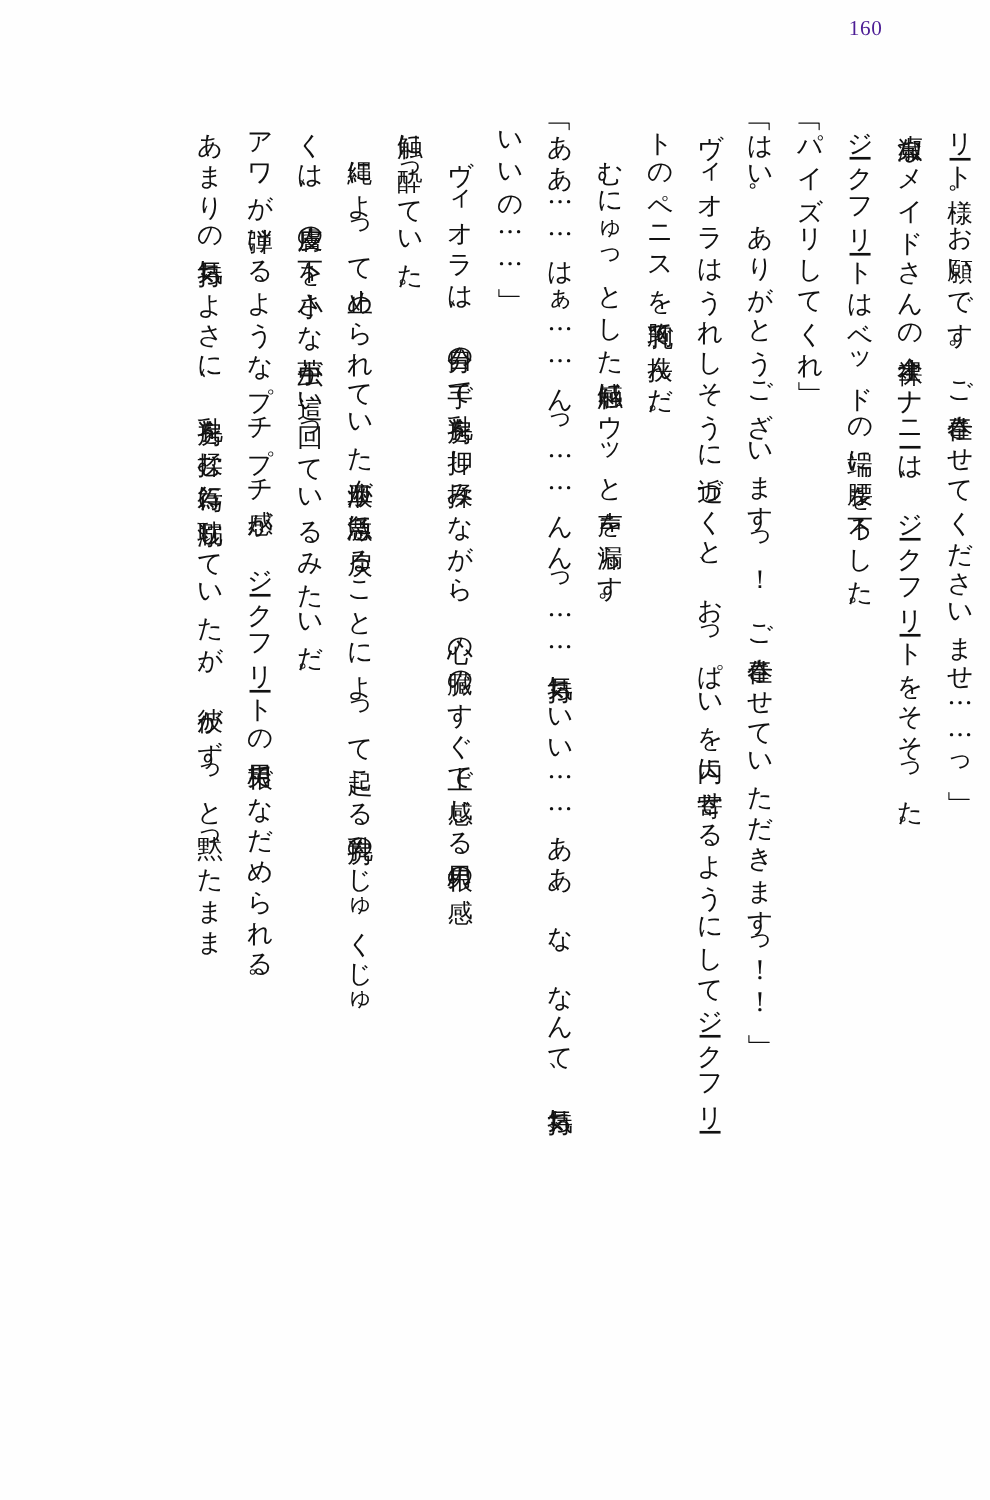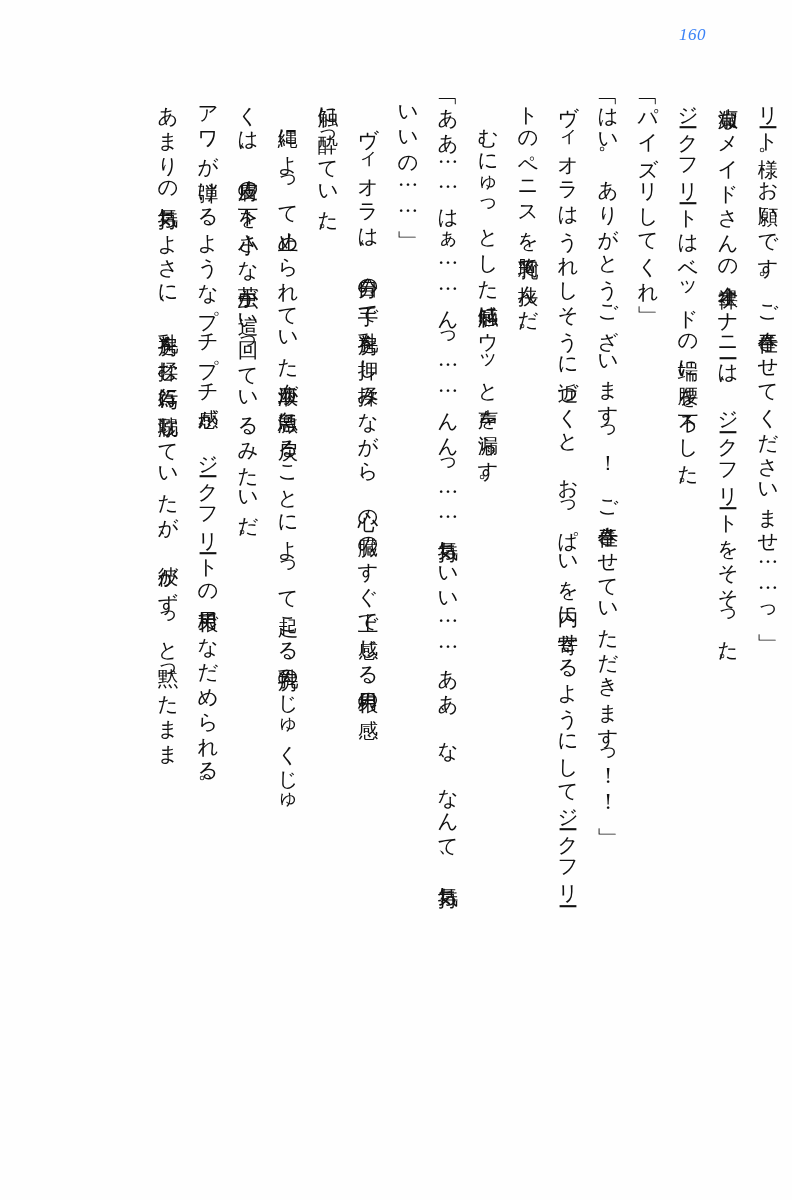--- a/index.html
+++ b/index.html
@@ -15,27 +15,26 @@
     position: relative;
     overflow: hidden;
   }
   .page {
     position: absolute;
     inset: 0;
     background: #fefefe;
   }
   .page-number {
     position: absolute;
-    top: 25px;
+    top: 13px;
     right: 86px;
     font-size: 17px;
-    font-style: italic;
     font-family: "Liberation Serif", "DejaVu Serif", serif;
     letter-spacing: 0.5px;
-    color: #3b82f6;
+    color: #4c1d95;
   }
   .text-body {
     position: absolute;
     top: 92px;
     right: 14px;
     left: 14px;
     bottom: 36px;
     display: flex;
     flex-direction: row-reverse;
     align-items: flex-start;

